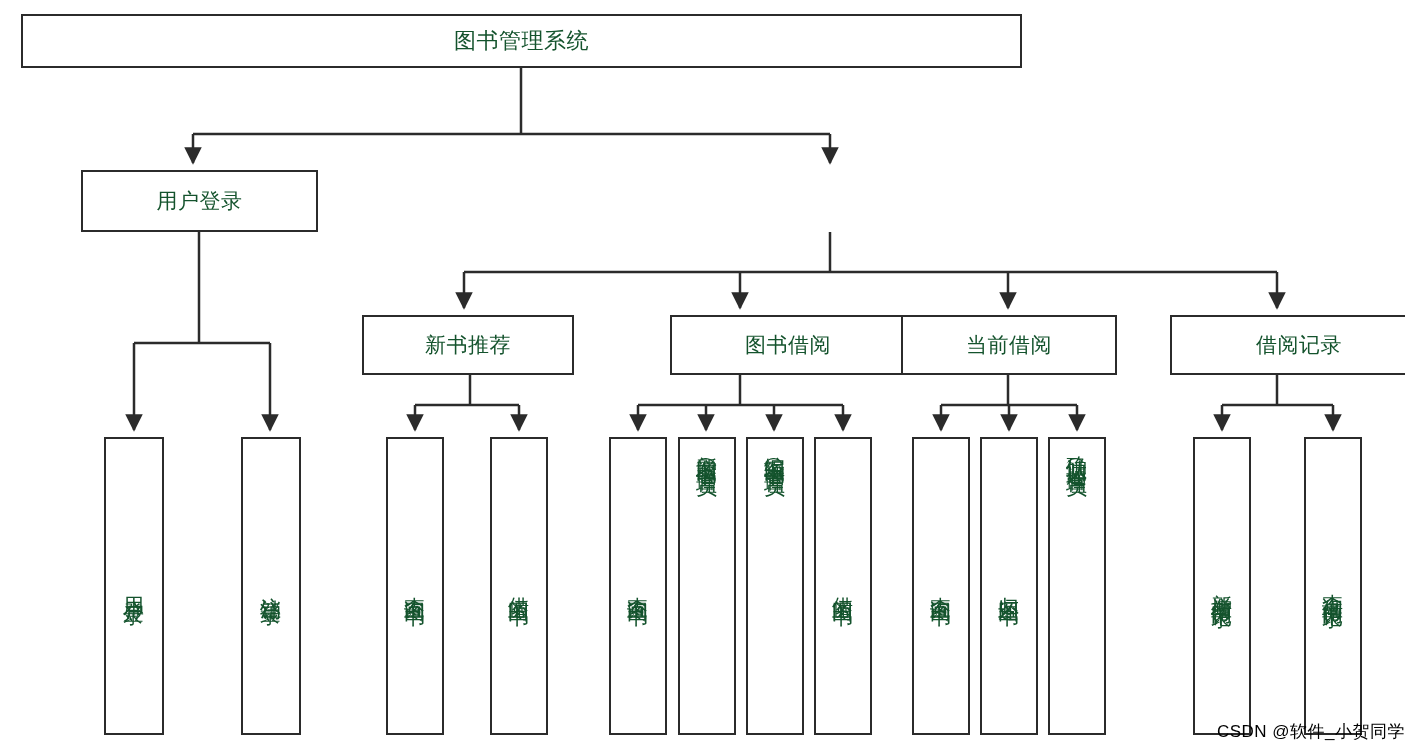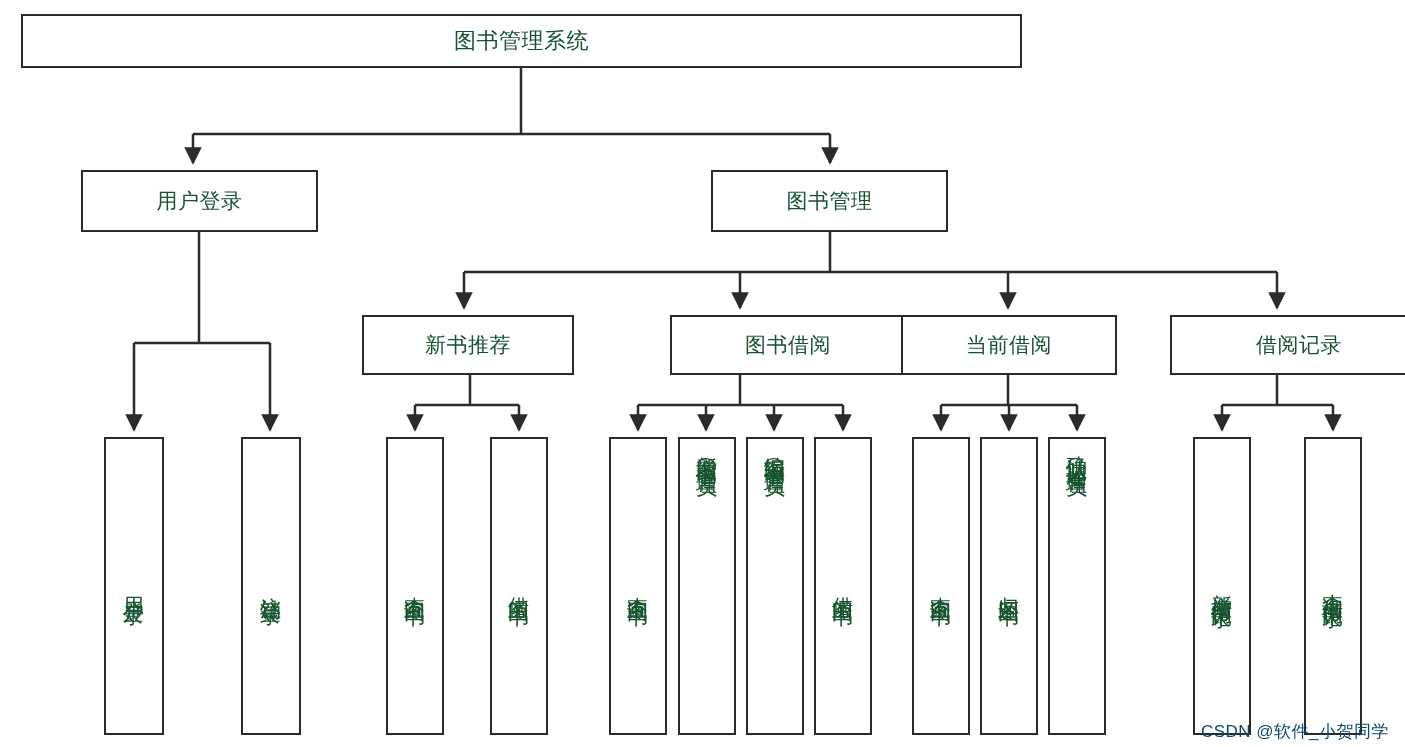--- a/index.html
+++ b/index.html
@@ -62,24 +62,24 @@
     font-size: 21px;
     letter-spacing: 3px;
     line-height: 1;
     white-space: nowrap;
   }
   .node.vertical.centered {
     align-items: center;
   }
   #watermark {
     position: absolute;
-    right: 16px;
+    right: 0;
     bottom: 4px;
     font-size: 17px;
-    color: #0c4a6e;
+    color: #000000;
     white-space: nowrap;
     letter-spacing: 0.5px;
   }
 </style>
 </head>
 <body>
 
 <div id="diagram-root">
 
   <svg id="edges-layer" viewBox="0 0 1405 747" width="1405" height="747">
@@ -132,23 +132,20 @@
     </g>
   </svg>
 
   <div class="node horizontal root" style="left:21px; top:14px; width:1001px; height:54px;">
     <span class="node-label">图书管理系统</span>
   </div>
 
   <div class="node horizontal" style="left:81px; top:170px; width:237px; height:62px;">
     <span class="node-label">用户登录</span>
   </div>
-  <div class="node horizontal" style="left:711px; top:170px; width:237px; height:62px;">
-    <span class="node-label">图书管理</span>
-  </div>
 
   <div class="node horizontal" style="left:362px; top:315px; width:212px; height:60px;">
     <span class="node-label">新书推荐</span>
   </div>
   <div class="node horizontal" style="left:632px; top:315px; width:236px; height:60px;margin-left:38px;">
     <span class="node-label">图书借阅</span>
   </div>
   <div class="node horizontal" style="left:901px; top:315px; width:216px; height:60px;">
     <span class="node-label">当前借阅</span>
   </div>

